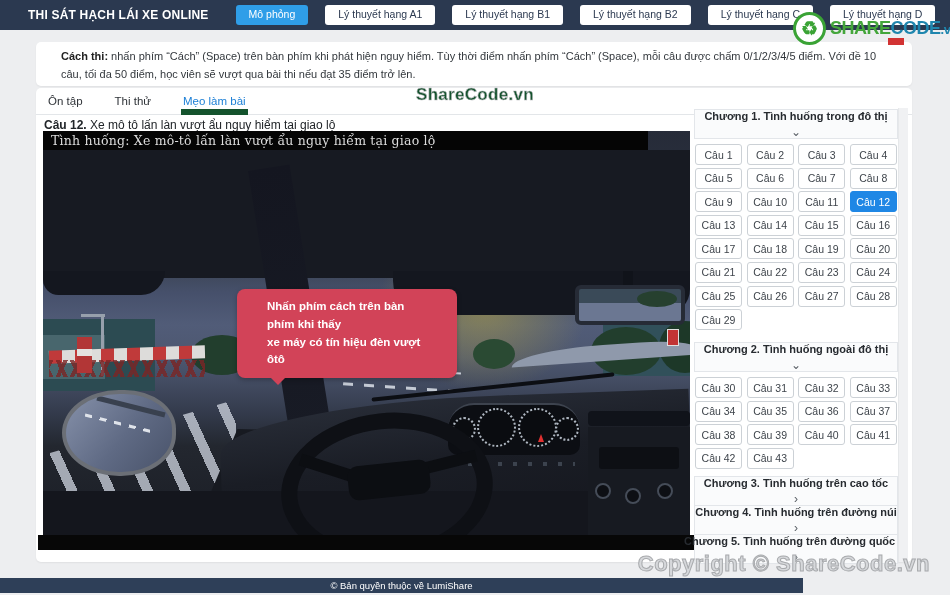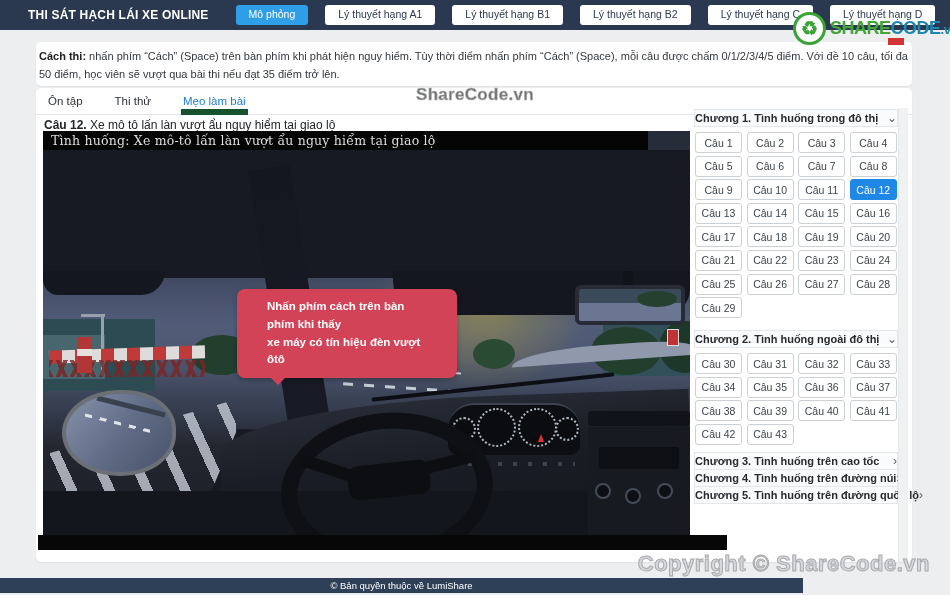--- a/index.html
+++ b/index.html
@@ -19,26 +19,26 @@
     white-space:nowrap; cursor:pointer; line-height:1.1; }
   .nav-btn.active { background:#2f9ee8; color:#fff; }
   
   .wm-logo { position:absolute; left:793px; top:12px; z-index:50; display:flex; align-items:center; }
   .wm-circle { width:33px; height:33px; border-radius:50%; background:#fff; border:3px solid #3aa335;
     display:flex; align-items:center; justify-content:center; color:#3aa335; font-size:19px; font-weight:bold; }
   .wm-text { font-size:18px; font-weight:bold; margin-left:4px; letter-spacing:-0.5px; white-space:nowrap; }
   .wm-share { color:#44a63b;text-align:center; } .wm-code { color:#1f86ae; } .wm-vn { color:#1f86ae; font-size:13px; }
   .wm-ribbon { position:absolute; left:95px; top:26px; width:16px; height:7px; background:#d23333; }
   .wm-center { position:absolute; left:0; top:85px; width:950px; text-align:center; z-index:40;
-    font-size:17px; font-weight:bold; color:#737373; -webkit-text-stroke:0.6px #b2b4b7; letter-spacing:.3px; }
+    font-size:17px; font-weight:bold; color:#14532d; -webkit-text-stroke:0.6px #b2b4b7; letter-spacing:.3px; }
   .wm-copyright { position:absolute; left:0; top:551px; width:930px; text-align:right; z-index:40;
     font-size:22px; font-weight:bold; color:#d6d8db; -webkit-text-stroke:1px #a8aaad; letter-spacing:.5px; }
   
   .instr-card { position:absolute; left:36px; top:42px; width:876px; height:44px; background:#fff;
-    border-radius:5px; box-shadow:0 1px 2px rgba(0,0,0,.06); padding:6px 3px; font-size:11px;
+    border-radius:5px; box-shadow:0 1px 2px rgba(0,0,0,.06); padding:6px 25px; font-size:11px;
     color:#33383d; line-height:1.6; }
   .instr-label { font-weight:bold; color:#222; }
   
   .main-card { position:absolute; left:36px; top:88px; width:876px; height:474px; background:#fff;
     border-radius:5px; box-shadow:0 1px 2px rgba(0,0,0,.06); }
   .tabrow { position:absolute; left:0; top:0; width:876px; height:27px; border-bottom:1px solid #e3e6e9;
     display:flex; gap:28px; padding-left:10px; }
   .tab { font-size:11.5px; color:#2f3338; padding:7px 2px 0 2px; height:27px; cursor:pointer; }
   .tab.active { color:#1c7fd6; border-bottom:6px solid #14532d; }
   .qtitle { position:absolute; left:8px; top:30px; font-size:12px; color:#212529; white-space:nowrap; }
@@ -126,23 +126,23 @@
   .spoke-r { left:372px; top:326px; width:62px; height:12px; background:#0c0e12; transform:rotate(-14deg); }
   .vtitle { left:0; top:0; width:605px; height:19px; background:#050505; color:#dcdcdc;
     font-family:"DejaVu Serif", serif; font-size:12.5px; line-height:19px; padding-left:8px; letter-spacing:.2px; }
   .tooltip { left:194px; top:158px; width:220px; background:#d24358; border-radius:8px; padding:9px 30px;
     color:#fff; font-size:11.5px; font-weight:bold; line-height:1.55; box-shadow:0 2px 5px rgba(0,0,0,.25); }
   .tooltip:after { content:""; position:absolute; left:32px; bottom:-16px; border:9px solid transparent;
     border-top-color:#d24358; }
   .blackbar { position:absolute; left:38px; top:535px; width:689px; height:15px; background:#070707; z-index:5; }
   
   .sidebar { position:absolute; left:694px; top:110px; width:204px; z-index:6; }
-  .chap-head { height:18px; background:#fafbfc; border:1px solid #e3e6ea; display:flex; align-items:center;
+  .chap-head { height:30px; background:#fafbfc; border:1px solid #e3e6ea; display:flex; align-items:center;
     justify-content:space-between; padding:0 0; font-size:11px; font-weight:bold; color:#272b30;
-    cursor:pointer; margin-top:-1px; white-space:nowrap; }
+    cursor:pointer; margin-top:-1px; white-space:nowrap;flex-direction:column; }
   .chev { color:#5a6066; font-weight:normal; font-size:12px; line-height:1; }
   .qgrid { display:grid; grid-template-columns:repeat(4,47px); column-gap:4.6px; row-gap:2.6px;
     margin:5px 0 0 1px; }
   .qbtn { height:21px; border:1px solid #ccd1d6; border-radius:3px; background:#fff; color:#3e444b;
     font-size:10.5px; display:flex; align-items:center; justify-content:center; cursor:pointer;
     font-family:"Liberation Sans", sans-serif; }
   .qbtn.active { background:#1f87e5; border-color:#1f87e5; color:#fff; }
   .grid-space1 { margin-bottom:13px; }
   .grid-space2 { margin-bottom:8px; }
   .scrolltrack { position:absolute; left:898px; top:108px; width:10px; height:454px; background:#f0f1f3;

